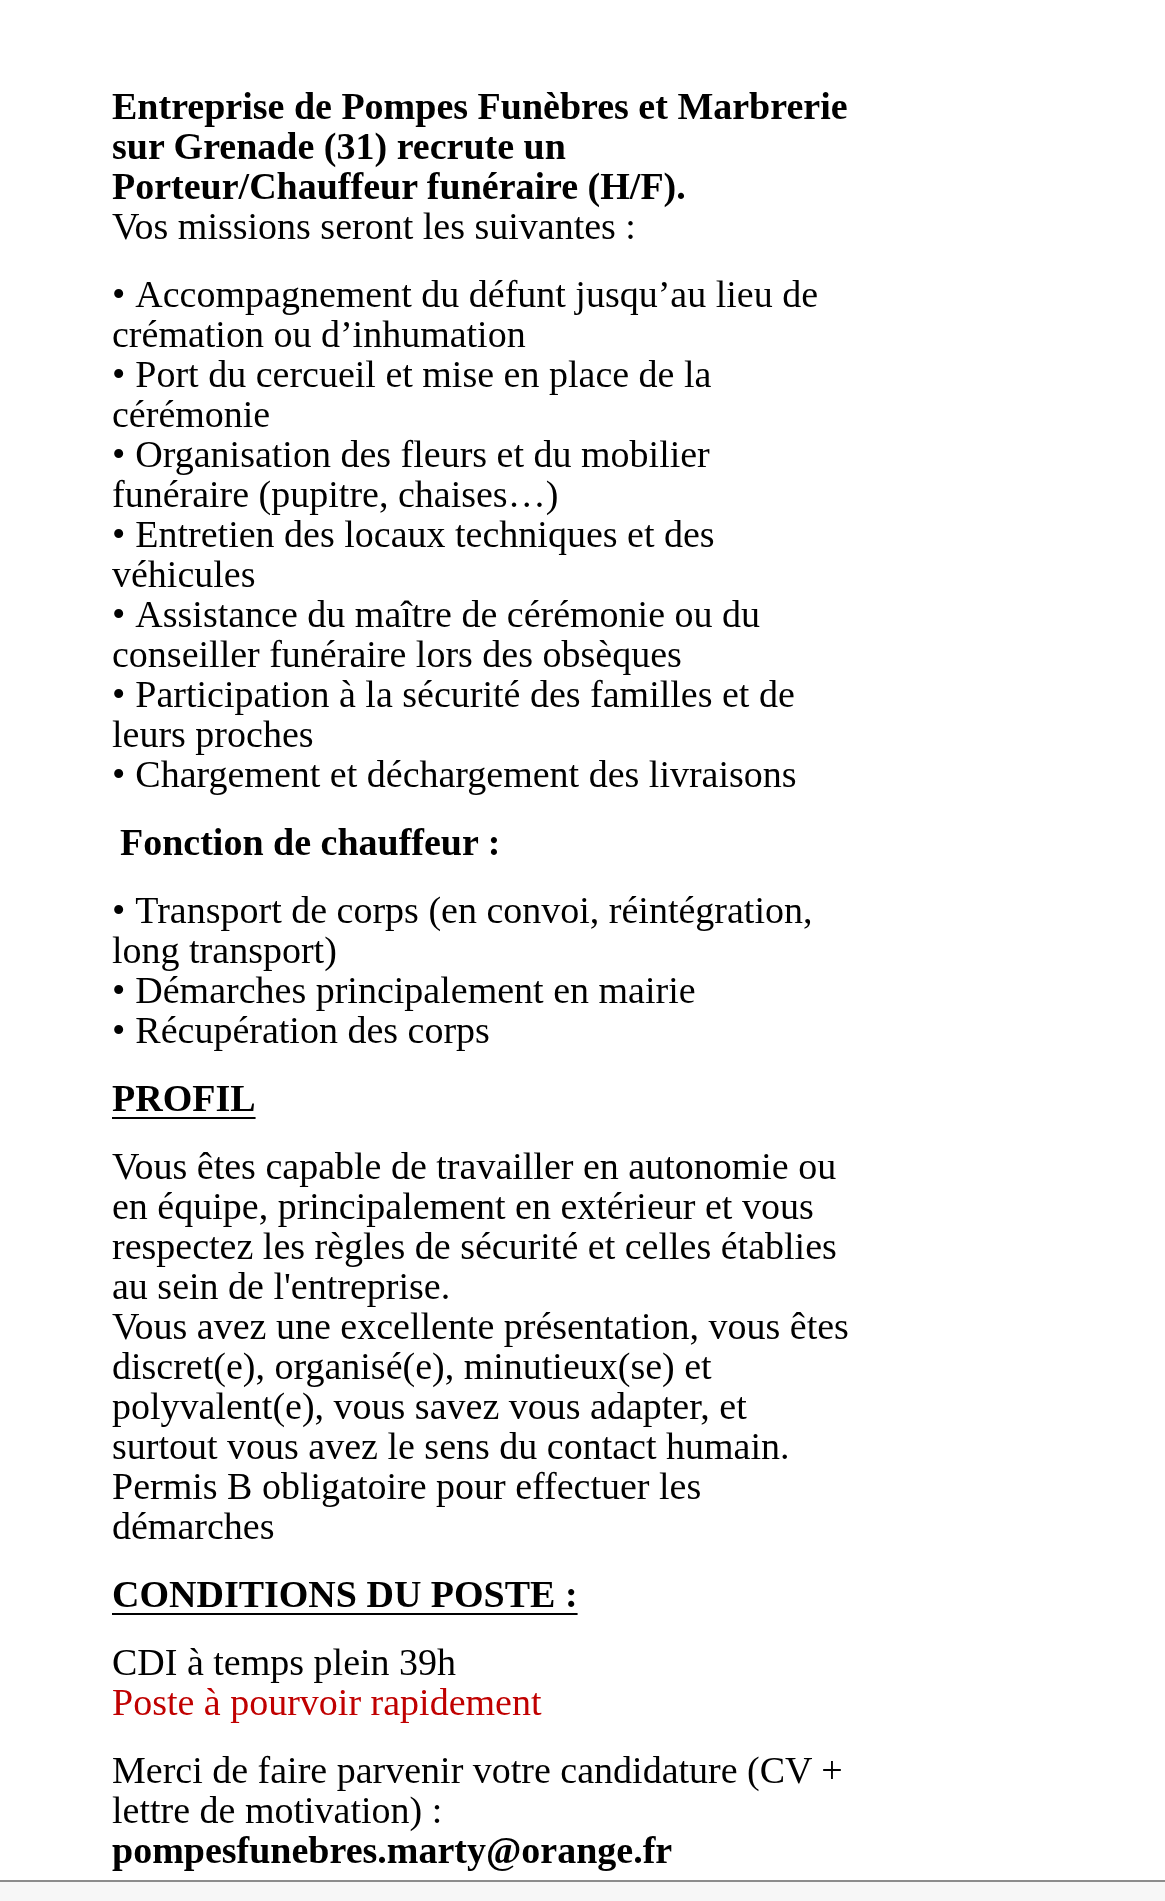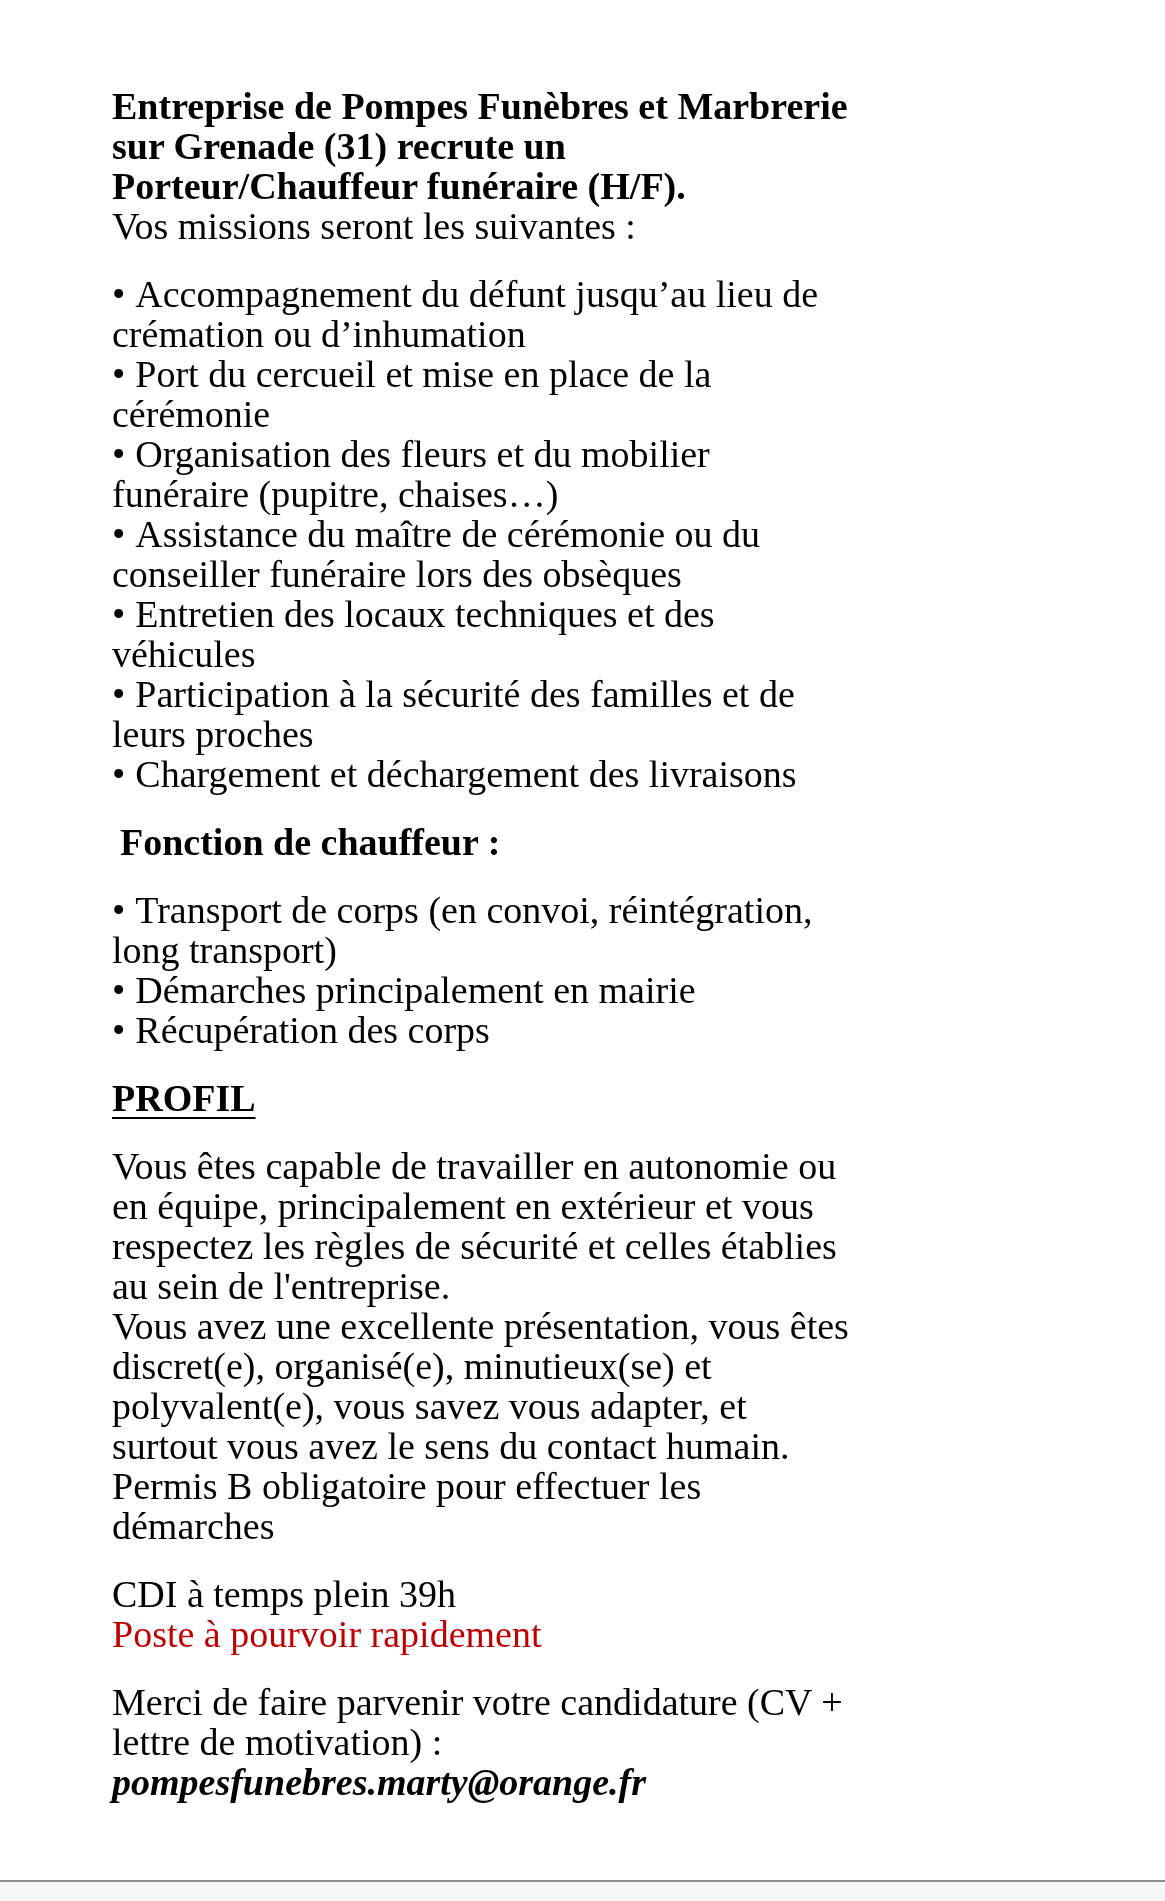--- a/index.html
+++ b/index.html
@@ -36,21 +36,20 @@
     text-decoration-thickness: 2px;
     text-underline-offset: 6px;
   }
   .bullet {
     display: inline-block;
     margin-right: 10px;
   }
   .red { color: var(--accent-red, #c00000); }
   .email {
     font-weight: bold;
-    font-style: italic;
   }
   .bottom-bar {
     position: absolute;
     left: 0;
     right: 0;
     bottom: 0;
     height: 19px;
     background: var(--bar-bg, #f7f7f7);
     border-top: 2px solid var(--bar-border, #8c8c8c);
   }
@@ -62,22 +61,22 @@
 
   <div class="block">
     <p class="bold">Entreprise de Pompes Funèbres et Marbrerie sur Grenade (31) recrute un Porteur/Chauffeur funéraire (H/F).</p>
     <p>Vos missions seront les suivantes :</p>
   </div>
 
   <div class="block">
     <p><span class="bullet">•</span><span>Accompagnement du défunt jusqu’au lieu de crémation ou d’inhumation</span></p>
     <p><span class="bullet">•</span><span>Port du cercueil et mise en place de la cérémonie</span></p>
     <p><span class="bullet">•</span><span>Organisation des fleurs et du mobilier funéraire (pupitre, chaises…)</span></p>
+    <p><span class="bullet">•</span><span>Entretien des locaux techniques et des véhicules</span></p>
     <p><span class="bullet">•</span><span>Assistance du maître de cérémonie ou du conseiller funéraire lors des obsèques</span></p>
-    <p><span class="bullet">•</span><span>Entretien des locaux techniques et des véhicules</span></p>
     <p><span class="bullet">•</span><span>Participation à la sécurité des familles et de leurs proches</span></p>
     <p><span class="bullet">•</span><span>Chargement et déchargement des livraisons</span></p>
   </div>
 
   <div class="block">
     <p class="heading">Fonction de chauffeur :</p>
   </div>
 
   <div class="block">
     <p><span class="bullet">•</span><span>Transport de corps (en convoi, réintégration, long transport)</span></p>
@@ -88,20 +87,23 @@
   <div class="block">
     <p class="heading-underline">PROFIL</p>
   </div>
 
   <div class="block">
     <p>Vous êtes capable de travailler en autonomie ou en équipe, principalement en extérieur et vous respectez les règles de sécurité et celles établies au sein de l'entreprise.</p>
     <p>Vous avez une excellente présentation, vous êtes discret(e), organisé(e), minutieux(se) et polyvalent(e), vous savez vous adapter, et surtout vous avez le sens du contact humain.</p>
     <p>Permis B obligatoire pour effectuer les démarches</p>
   </div>
 
+  <div class="block">
+    <p class="heading-underline">CONDITIONS DU POSTE :</p>
+  </div>
 
   <div class="block">
     <p>CDI à temps plein 39h</p>
     <p class="red">Poste à pourvoir rapidement</p>
   </div>
 
   <div class="block">
     <p><span>Merci de faire parvenir votre candidature (CV + lettre de motivation) : </span><span class="email">pompesfunebres.marty@orange.fr</span></p>
   </div>
 

